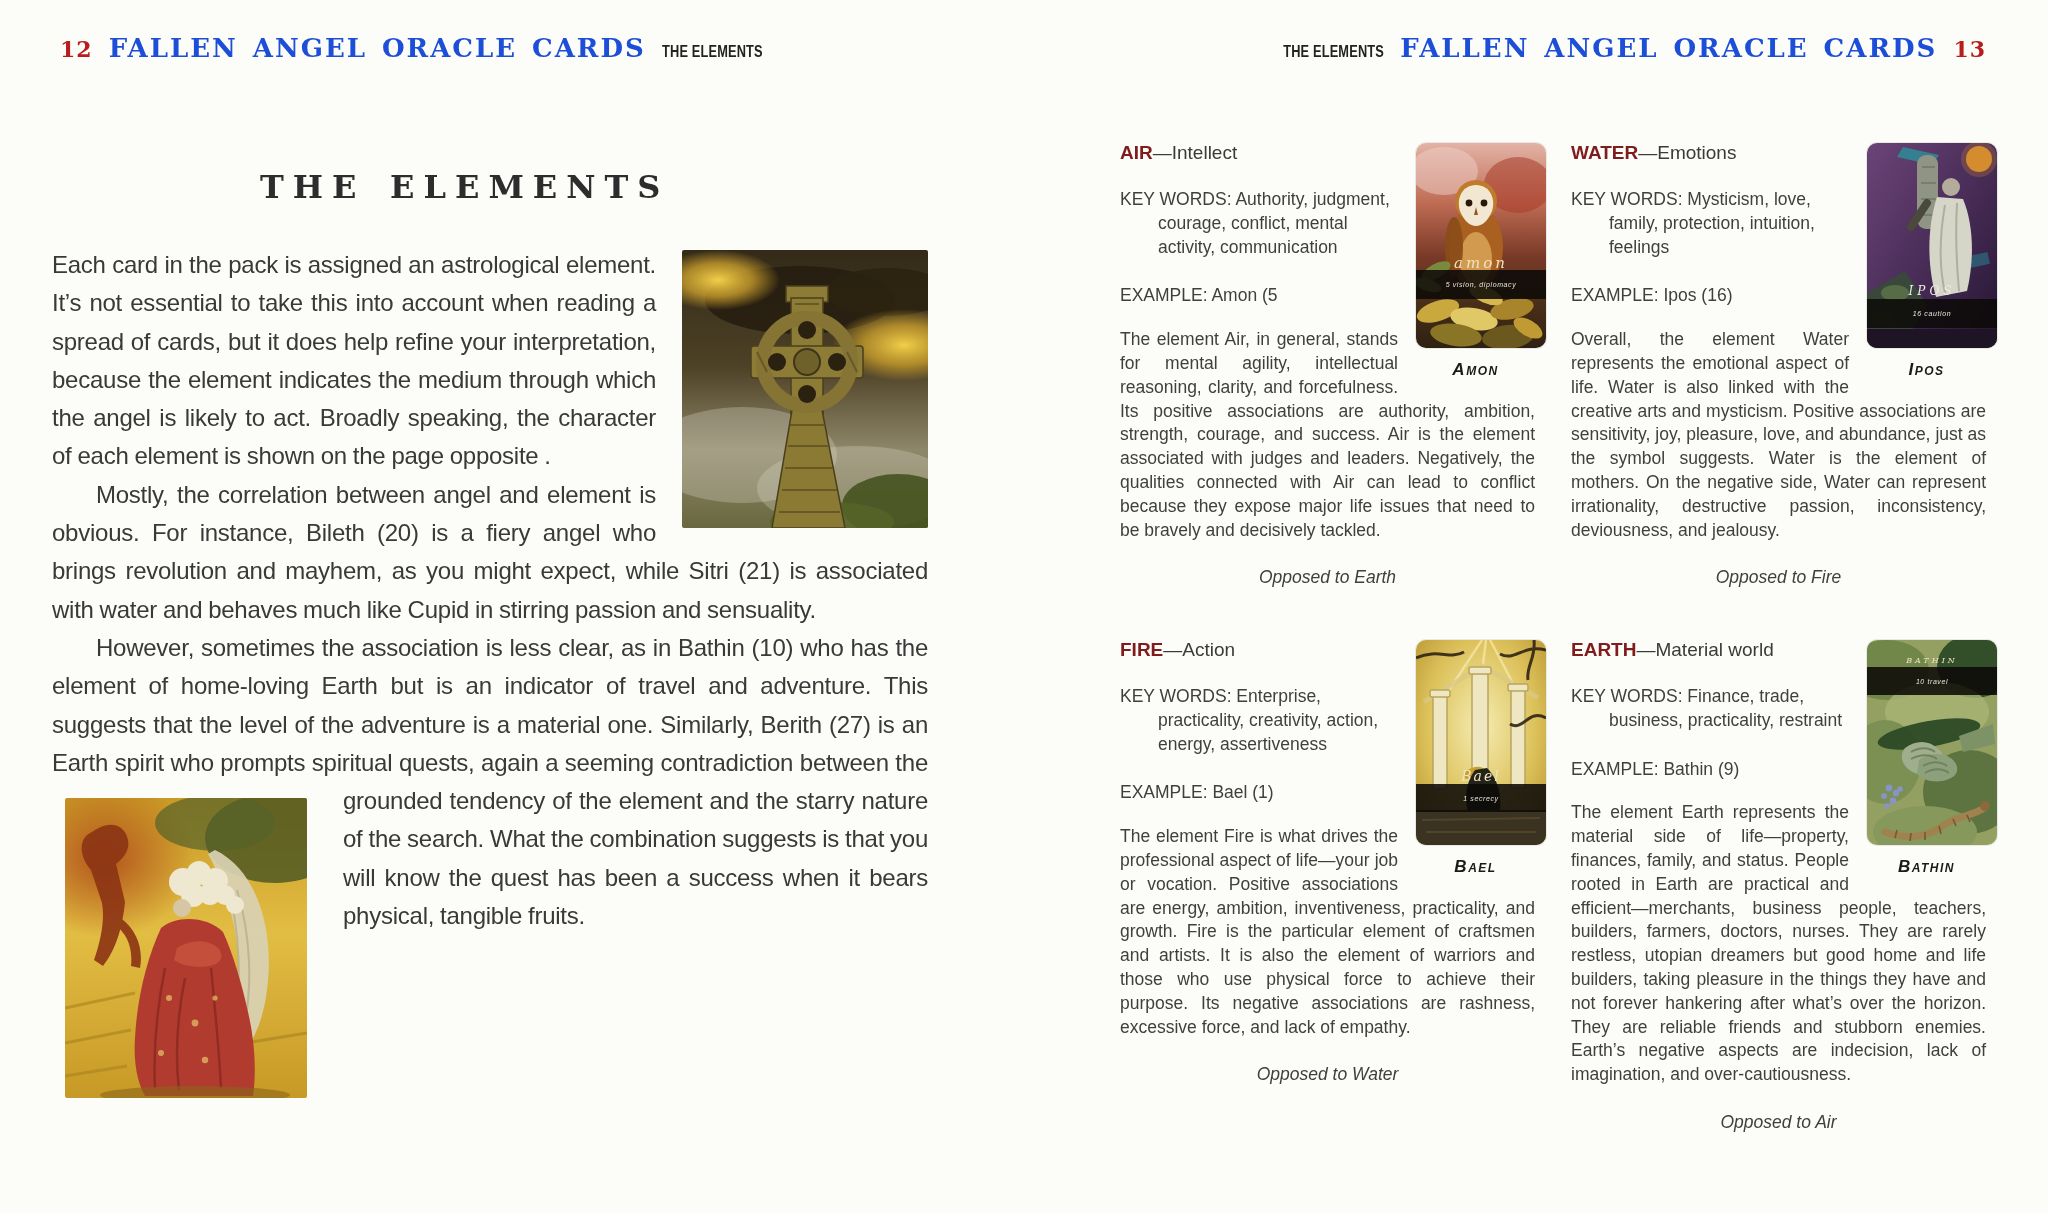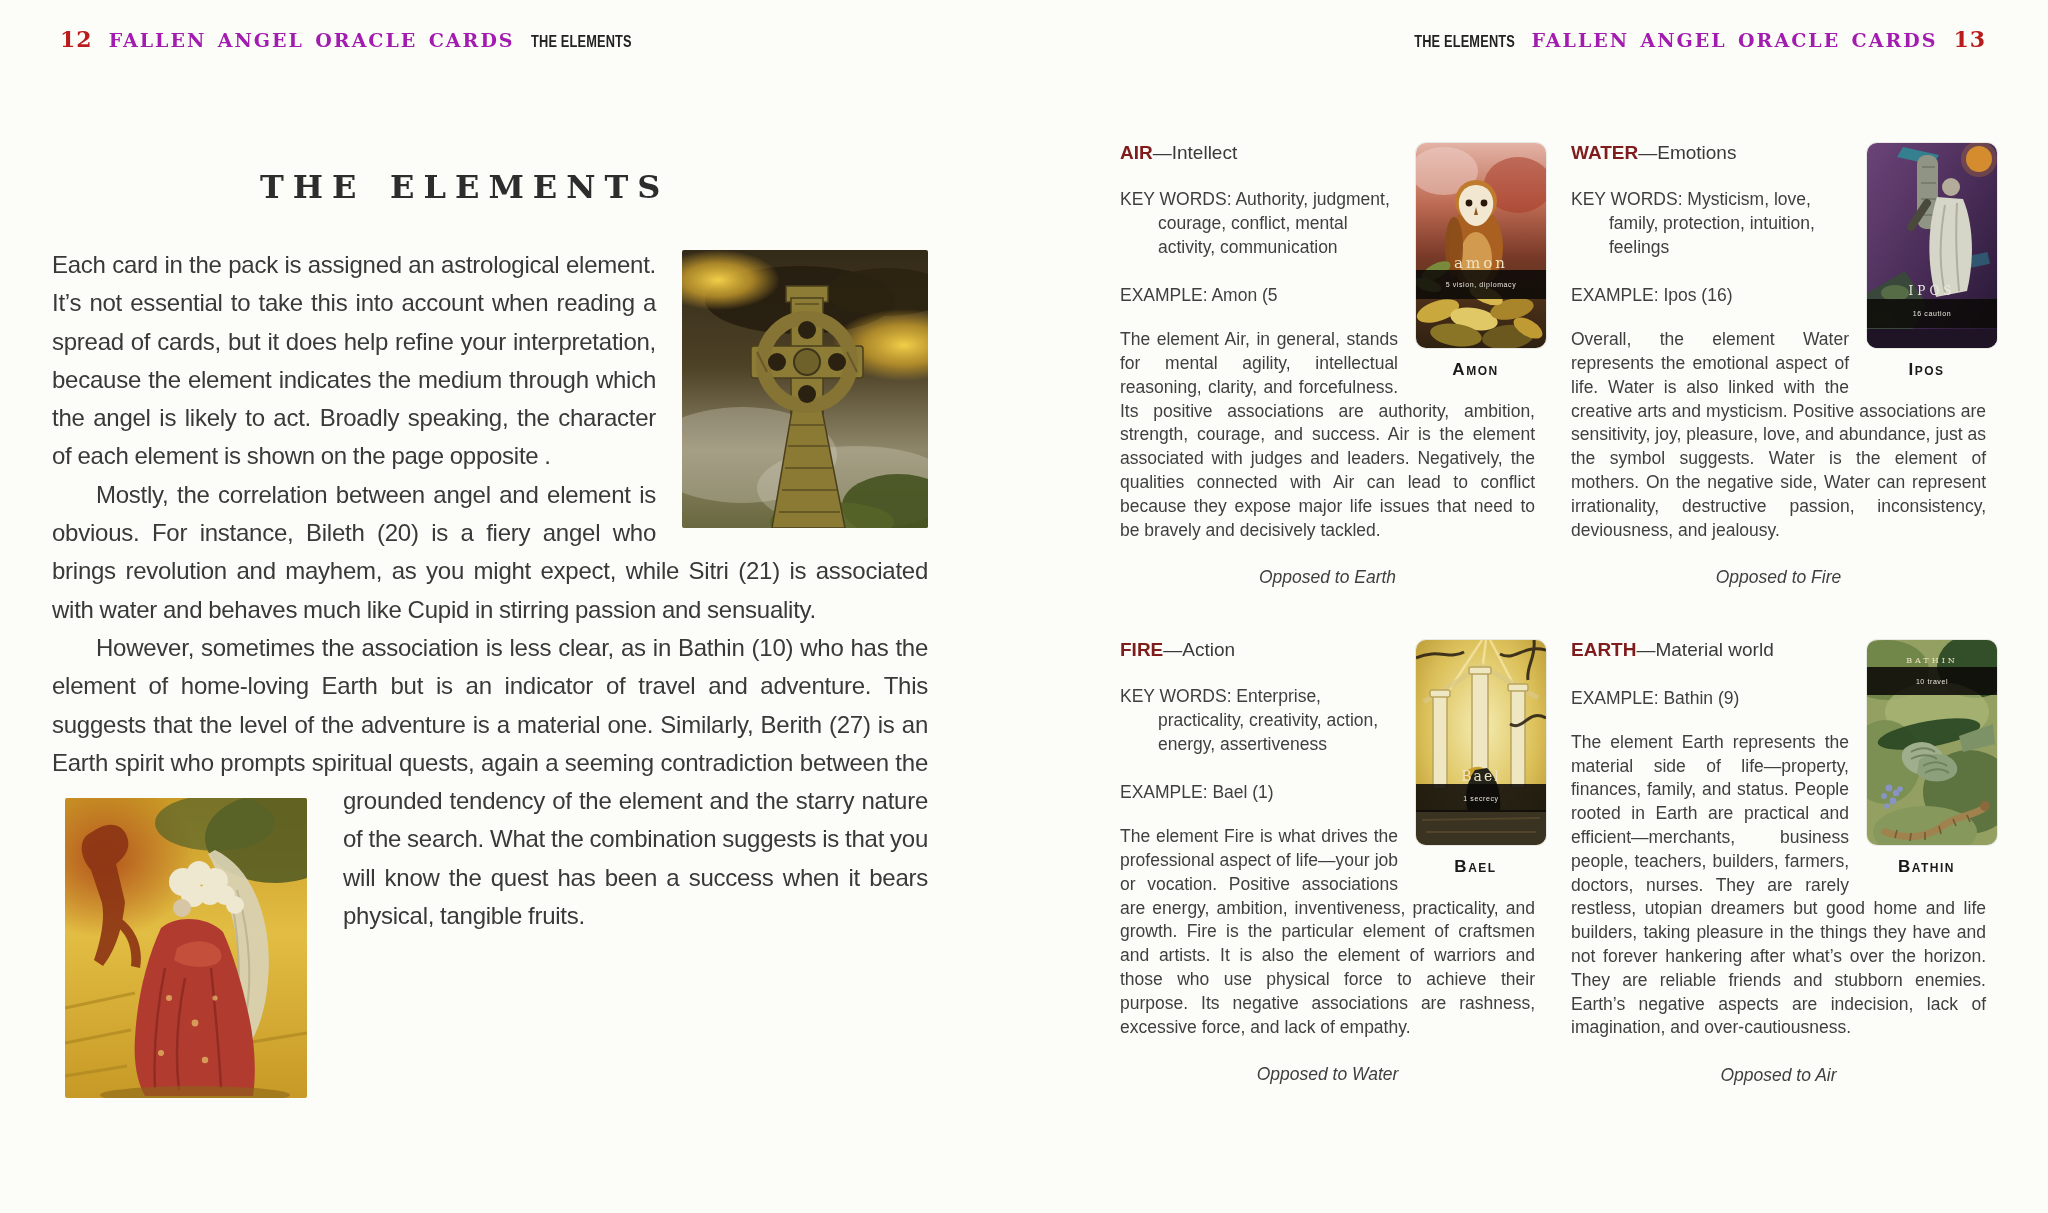--- a/index.html
+++ b/index.html
@@ -8,21 +8,21 @@
     background:#fcfcf8;
     font-family:"Liberation Sans",sans-serif;
     color:#3c3c3c;
     -webkit-font-smoothing:antialiased;
   }
   
   .hdr{position:absolute;top:22px;display:flex;align-items:baseline;gap:16px;white-space:nowrap;}
   .hdr-left{left:60px;}
   .hdr-right{right:62px;}
   .pgnum{font-family:"DejaVu Serif",serif;font-weight:700;font-size:22px;color:#b91c1c;letter-spacing:1px;}
-  .btitle{font-family:"DejaVu Serif",serif;font-variant:small-caps;font-weight:600;font-size:27px;letter-spacing:2px;color:#a21caf;}
+  .btitle{font-family:"DejaVu Serif",serif;font-variant:small-caps;font-weight:600;font-size:37px;letter-spacing:2px;color:#1d4ed8;}
   .rhead{display:inline-block;font-size:16px;font-weight:600;letter-spacing:.2px;color:#222;transform:scaleX(.8);}
   .hdr-left .rhead{transform-origin:left center;}
   .hdr-right .rhead{transform-origin:right center;}
   
   .left-content{position:absolute;left:52px;top:118px;width:876px;}
   h1.chapter{
     font-family:"DejaVu Serif",serif;font-variant:small-caps;font-weight:600;
     font-size:45px;letter-spacing:9px;color:#2d2d2d;
     margin:40px 0 38px 208px;line-height:50px;
   }
@@ -41,21 +41,21 @@
     font-size:17.5px;line-height:23.8px;color:#3f3f3f;
   }
   .section p{margin:0;}
   .el-head{font-size:19px;line-height:24px;color:#3a3a3a;}
   .el-head b{color:#7f1d1d;font-weight:700;}
   .hang{margin-top:23px !important;padding-left:38px;text-indent:-38px;}
   .example{margin-top:25px !important;}
   .bodytext{margin-top:20px !important;text-align:justify;}
   .opposed{margin-top:24px !important;font-style:italic;color:#3f3f3f;text-align:center;}
   
-  .card-float{float:right;width:119px;margin:2px 0 4px 18px;text-align:center;}
+  .card-float{float:right;width:119px;margin:2px 0 4px 18px;text-align:center;font-style:italic;}
   .card{position:relative;width:130px;height:205px;border-radius:10px;overflow:hidden;box-shadow:0 0 0 1px rgba(0,0,0,.08);}
   .card svg{position:absolute;inset:0;width:100%;height:100%;display:block;}
   .cname{position:absolute;left:0;right:0;text-align:center;font-family:"DejaVu Serif",serif;color:#f0e3c2;}
   .cband{position:absolute;left:0;right:0;background:rgba(12,10,8,.88);color:#e9e5da;font-size:7px;letter-spacing:.6px;padding:3px 0 2px;text-align:center;}
   .cname-amon{top:53%;font-size:15px;letter-spacing:3px;}
   .cband-amon{top:62%;}
   .cname-ipos{top:67%;font-size:12px;letter-spacing:4px;color:#eceae2;}
   .cband-ipos{top:76%;}
   .cname-bael{top:61%;font-size:14px;letter-spacing:2px;}
   .cband-bael{top:70%;}
@@ -386,18 +386,19 @@
               <line x1="100" y1="175" x2="103" y2="182"></line>
           </g>
           <circle cx="118" cy="166" r="5" fill="#8a6a3c"></circle>
         </svg>
         <div class="cname cname-bathin">bathin</div>
         <div class="cband cband-bathin">10 travel</div>
       </div>
       <figcaption class="card-cap">Bathin</figcaption>
     </figure>
     <p class="el-head"><b>EARTH</b><span>—Material world</span></p>
+    <p class="hang">KEY WORDS: Finance, trade, business, practicality, restraint</p>
     <p class="example">EXAMPLE: Bathin (9)</p>
     <p class="bodytext">The element Earth represents the material side of life—property, finances, family, and status. People rooted in Earth are practical and efficient—merchants, business people, teachers, builders, farmers, doctors, nurses. They are rarely restless, utopian dreamers but good home and life builders, taking pleasure in the things they have and not forever hankering after what’s over the horizon. They are reliable friends and stubborn enemies. Earth’s negative aspects are indecision, lack of imagination, and over-cautiousness.</p>
     <p class="opposed">Opposed to Air</p>
   </div>
 
 </div>
 
 </body></html>

